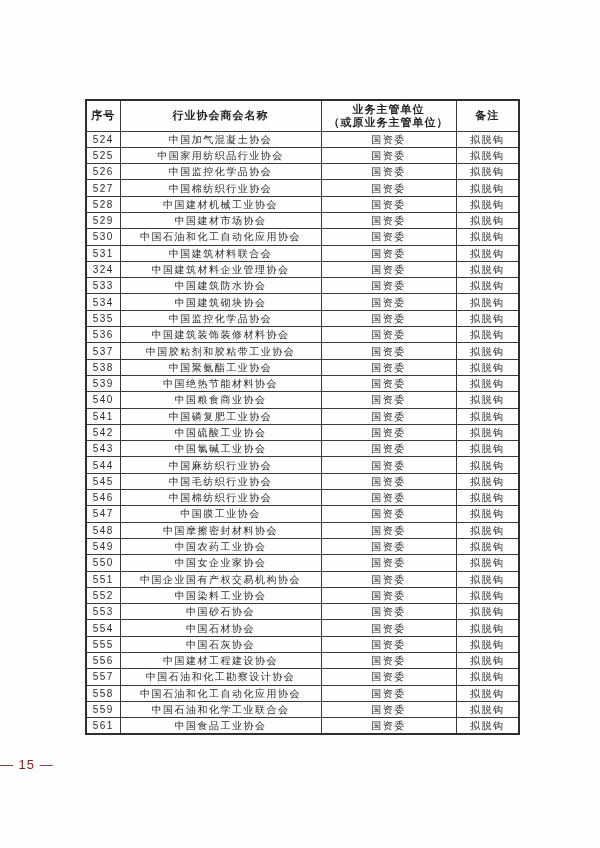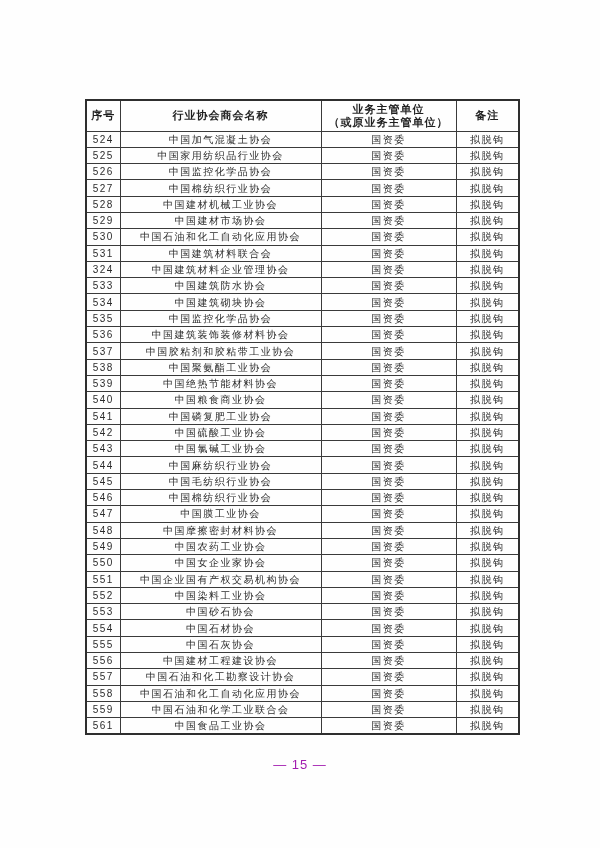--- a/index.html
+++ b/index.html
@@ -53,24 +53,24 @@
     letter-spacing: 1.5px;
     color: #2b2b2b;
   }
   td.cell-no { letter-spacing: 0.5px; font-size: 10.5px; margin-left: 12px; }
   .hdr-line { display: block; }
   .page-number {
     position: absolute;
     left: 0;
     top: 757px;
     width: 600px;
-    text-align: center;
+    text-align: left;
     font-size: 13px;
     letter-spacing: 1px;
-    color: #a21caf;
+    color: #7f1d1d;
   }
 </style>
 </head>
 <body>
 
 <div class="sheet">
 
   <table class="assoc-table">
     <colgroup>
       <col class="c-no">

